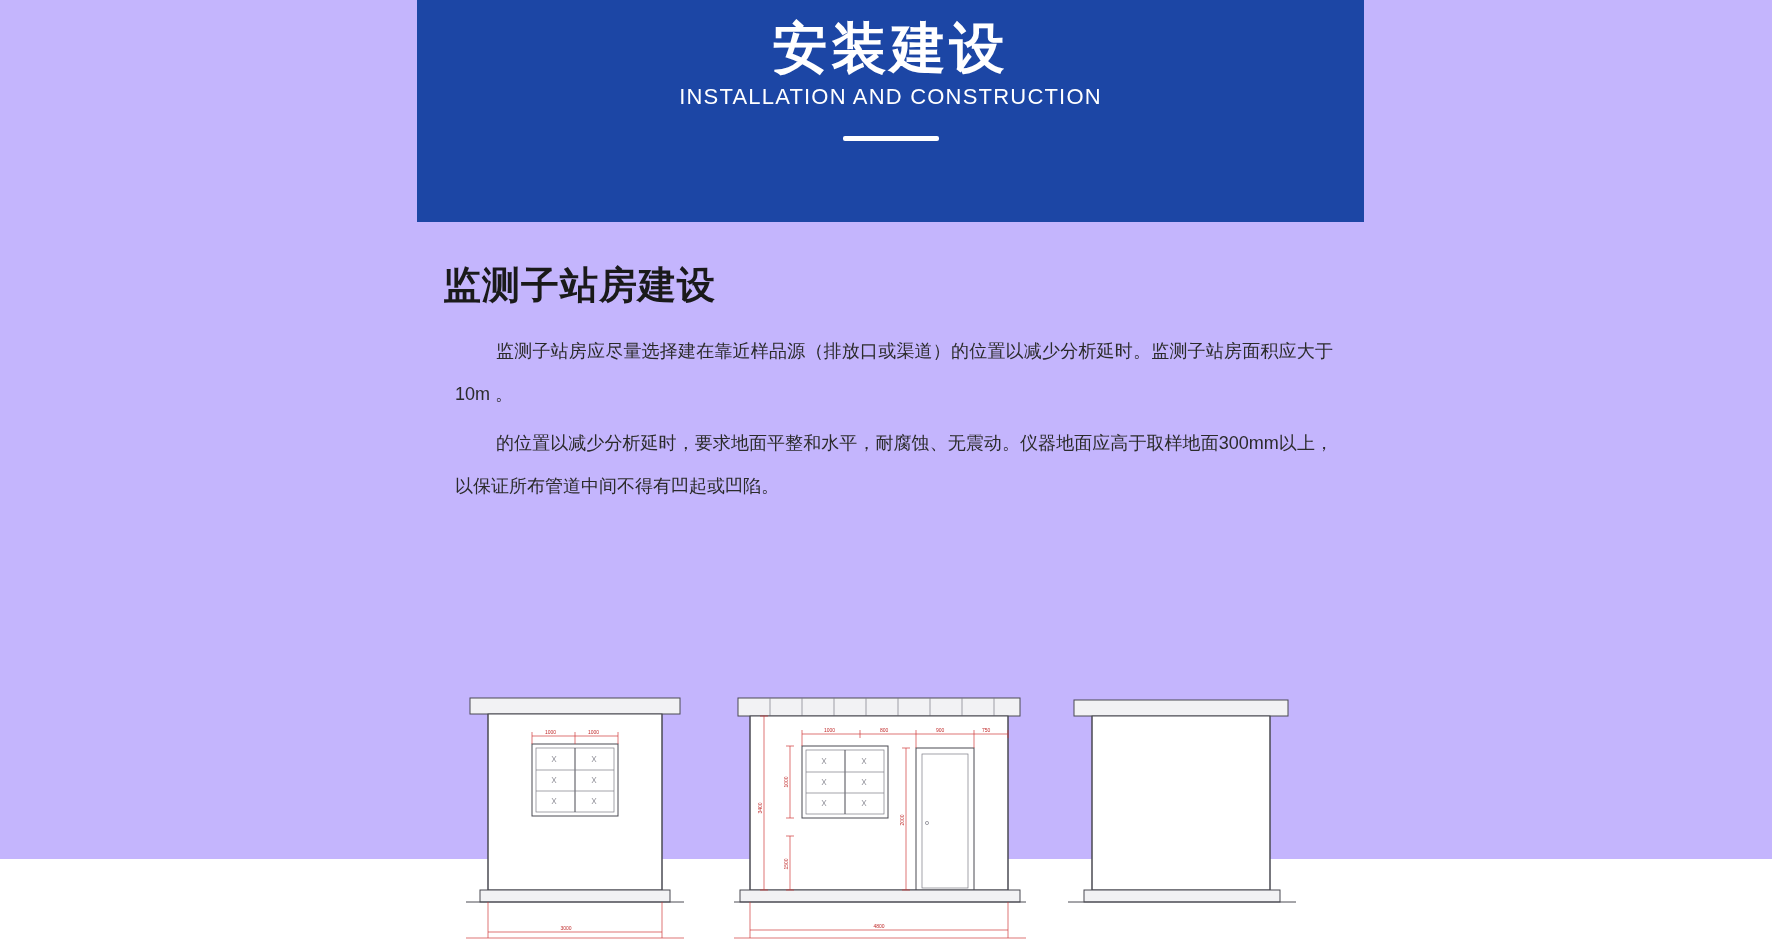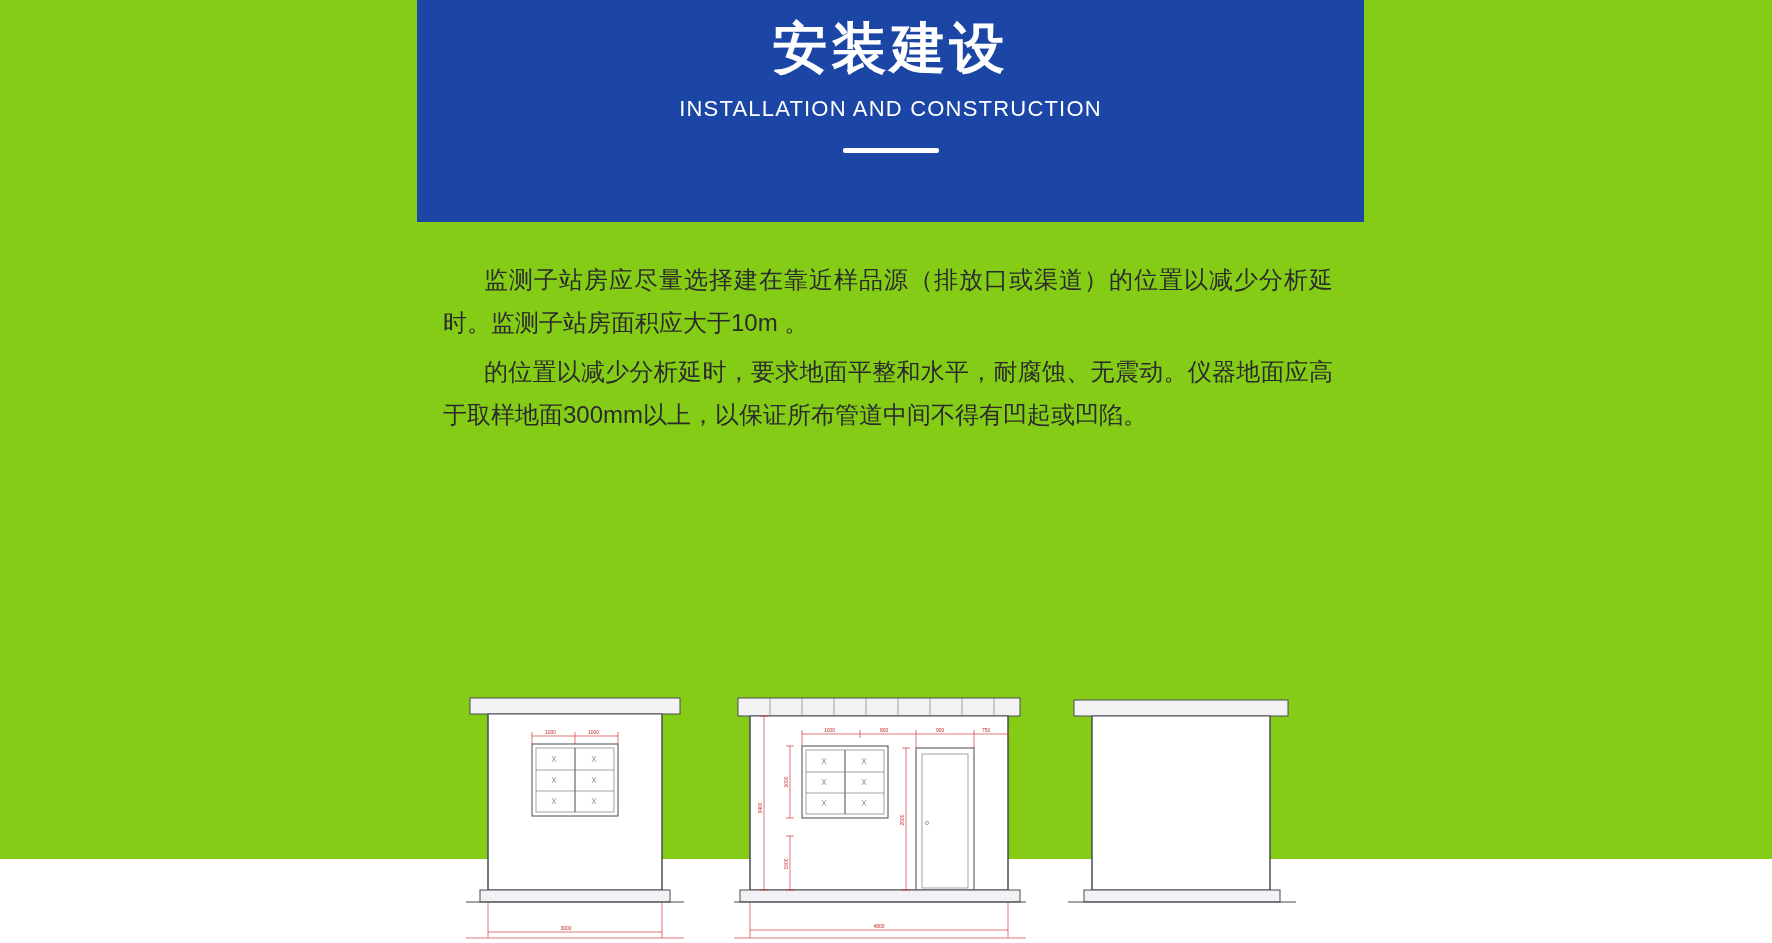--- a/index.html
+++ b/index.html
@@ -11,21 +11,21 @@
     width: 1772px;
     height: 943px;
     position: relative;
     font-family: "Liberation Sans", sans-serif;
     overflow: hidden;
   }
   .page {
     position: relative;
     width: 1772px;
     height: 859px;
-    background: #84cc16;
+    background: #c4b5fd;
   }
   
   .banner {
     position: absolute;
     left: 417px;
     top: 0;
     width: 947px;
     height: 222px;
     background: #1c46a5;
     display: flex;
@@ -41,21 +41,21 @@
     font-weight: bold;
     letter-spacing: 4px;
     line-height: 72px;
     margin: 0;
     white-space: nowrap;
   }
   .banner-sub {
     color: #ffffff;
     font-size: 22px;
     letter-spacing: 1.2px;
-    margin-top: 12px;
+    margin-top: 0;
     white-space: nowrap;
   }
   .banner-rule {
     margin-top: 26px;
     width: 96px;
     height: 5px;
     background: #ffffff;
     border-radius: 2px;
   }
 
@@ -68,24 +68,24 @@
   }
   .section-title {
     font-size: 38px;
     font-weight: bold;
     color: #1a1a1a;
     letter-spacing: 1px;
     margin: 0 0 18px 0;
     line-height: 54px;
   }
   .para {
-    font-size: 24px;
+    font-size: 18px;
     color: #2b2b2b;
     line-height: 43px;
-    margin: 0 0 6px 0;
+    margin: 0 0 6px 12px;
     text-indent: 41px;
     text-align: justify;
   }
 
   
   .drawings {
     position: absolute;
     left: 440px;
     top: 690px;
     width: 900px;
@@ -112,20 +112,21 @@
 
 <div class="page">
 
   <div class="banner">
     <div class="banner-title">安装建设</div>
     <div class="banner-sub">INSTALLATION AND CONSTRUCTION</div>
     <div class="banner-rule"></div>
   </div>
 
   <div class="article">
+    <div class="section-title">监测子站房建设</div>
     <p class="para">监测子站房应尽量选择建在靠近样品源（排放口或渠道）的位置以减少分析延时。监测子站房面积应大于10m 。</p>
     <p class="para">的位置以减少分析延时，要求地面平整和水平，耐腐蚀、无震动。仪器地面应高于取样地面300mm以上，以保证所布管道中间不得有凹起或凹陷。</p>
   </div>
 
   <div class="drawings">
 
     <div class="dwg dwg-1">
       <svg viewBox="0 0 250 253" width="250" height="253">
 
         <rect class="fillL" x="10" y="8" width="210" height="16"></rect>

